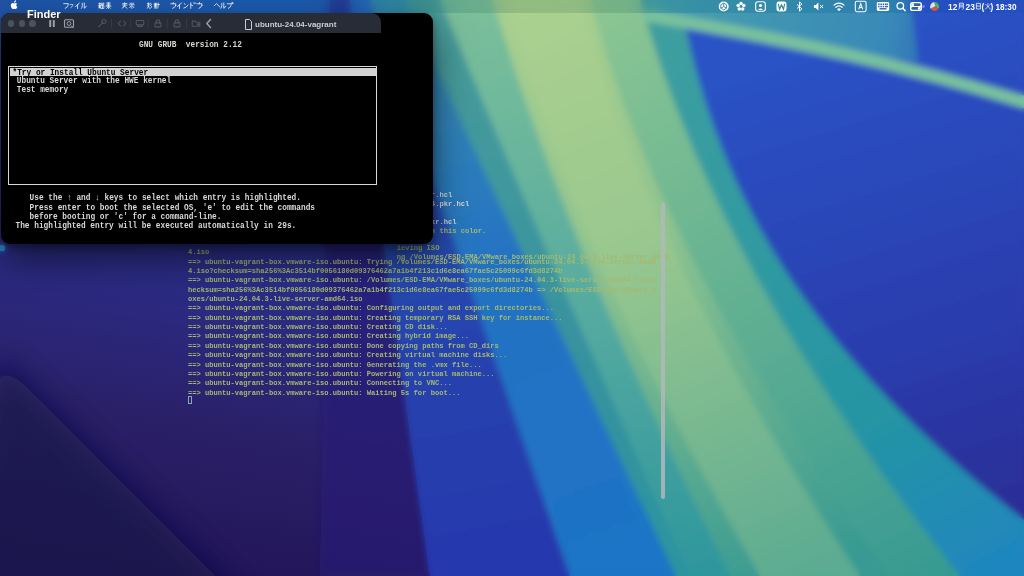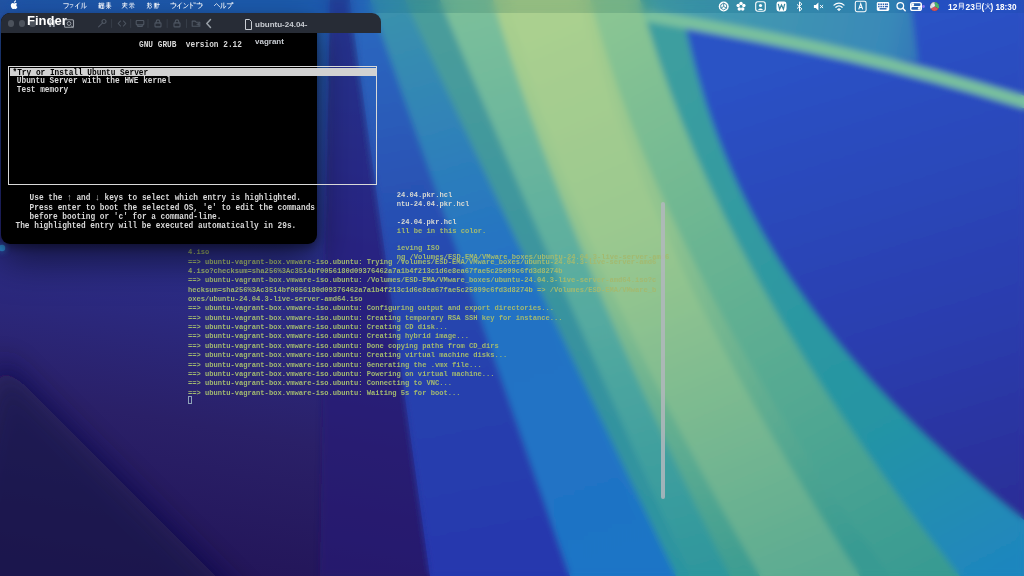--- a/index.html
+++ b/index.html
@@ -1,35 +1,35 @@
 <!DOCTYPE html>
 <html><head><meta charset="utf-8">
 <style>
   html,body{margin:0;padding:0;width:1024px;height:576px;overflow:hidden;background:#203a9a;}
   #stage{position:absolute;left:0;top:0;width:1024px;height:576px;font-family:"Liberation Sans",sans-serif;}
   .abs{position:absolute;}
   
   #menubar{left:0;top:0;width:1024px;height:13px;backdrop-filter:blur(10px) saturate(130%);background:rgba(36,66,96,0.16);color:#fff;}
-  #menubar .mi{position:absolute;top:14px;height:13px;line-height:13.5px;font-size:13px;font-weight:bold;color:#fff;}
+  #menubar .mi{position:absolute;top:8px;height:13px;line-height:13.5px;font-size:11px;font-weight:bold;color:#fff;}
   
   #term{left:185px;top:161.5px;width:482px;height:345px;border-radius:9px;
         background:rgba(36,42,53,0.93);backdrop-filter:blur(26px);
         box-shadow:0 18px 45px rgba(0,0,0,0.5),0 3px 12px rgba(0,0,0,0.35), inset 0 0 0 0.5px rgba(255,255,255,0.15);}
   #termbar{left:0;top:0;width:482px;height:14px;border-radius:9px 9px 0 0;background:rgba(41,45,54,0.97);
            box-shadow:inset 0 -0.5px 0 rgba(0,0,0,0.4);}
   #termtitle{position:absolute;left:196px;top:0;height:14px;line-height:14.5px;font-family:"Liberation Mono",monospace;font-size:7px;font-weight:bold;color:#8f959d;letter-spacing:0.15px;}
   #termkey{position:absolute;right:8px;top:0;height:14px;line-height:14.5px;font-size:7px;color:#84888f;}
   #termtop{position:absolute;left:188px;top:178px;margin:13px;font-family:"Liberation Mono",monospace;font-size:7.1px;line-height:8.9px;font-weight:bold;color:#a3ba70;}
   #termtop .w{color:#d6d8d2;}
   #termtext{position:absolute;left:188px;top:248.4px;margin:0;font-family:"Liberation Mono",monospace;
             font-size:7.1px;line-height:9.35px;font-weight:bold;color:#a3ba70;}
   #cursor{left:187.6px;top:395.8px;width:2.8px;height:6.6px;border:1px solid #8fa3b8;}
   #scrollbar{left:660.5px;top:201.5px;width:4px;height:297px;border-radius:2px;background:rgba(178,183,189,0.85);}
   
-  #grub{left:1px;top:13px;width:316px;height:230.5px;border-radius:9px;background:#000;
+  #grub{left:1px;top:13px;width:432px;height:230.5px;border-radius:9px;background:#000;
         box-shadow:0 16px 38px rgba(0,0,0,0.55),0 3px 10px rgba(0,0,0,0.4);}
   #grubbar{left:0;top:0;width:380px;height:20px;border-radius:9px 9px 0 0;background:#272c36;}
   .tl{position:absolute;top:7.2px;width:6.4px;height:6.4px;border-radius:50%;background:#4c525c;}
   #grubtitle{position:absolute;left:254px;top:3px;height:20px;line-height:17px;font-size:8px;font-weight:bold;color:#c9cdd3;}
   .gmono{position:absolute;font-family:"Liberation Mono",monospace;font-size:7.8px;line-height:8.6px;font-weight:bold;color:#d8d8d8;white-space:pre;transform:scaleY(1.2);transform-origin:0 0;}
   #gbox{left:7px;top:52.5px;width:367px;height:117.5px;border:1px solid #d9d9d9;}
   #ghl{left:8.5px;top:54.5px;width:366px;height:8.8px;background:#d2d2d2;}
 </style></head>
 <body>
 <div id="stage">

